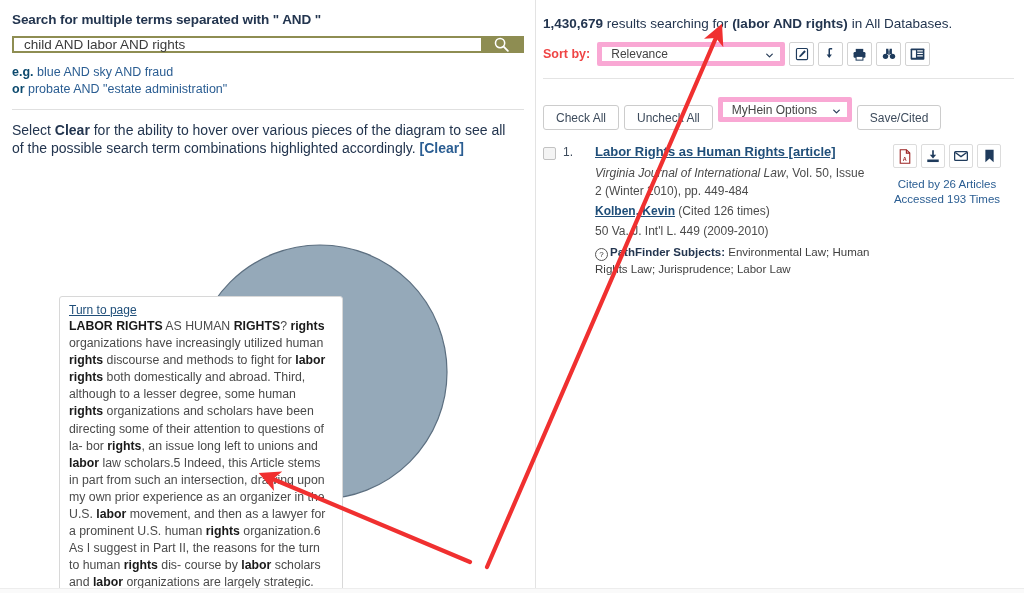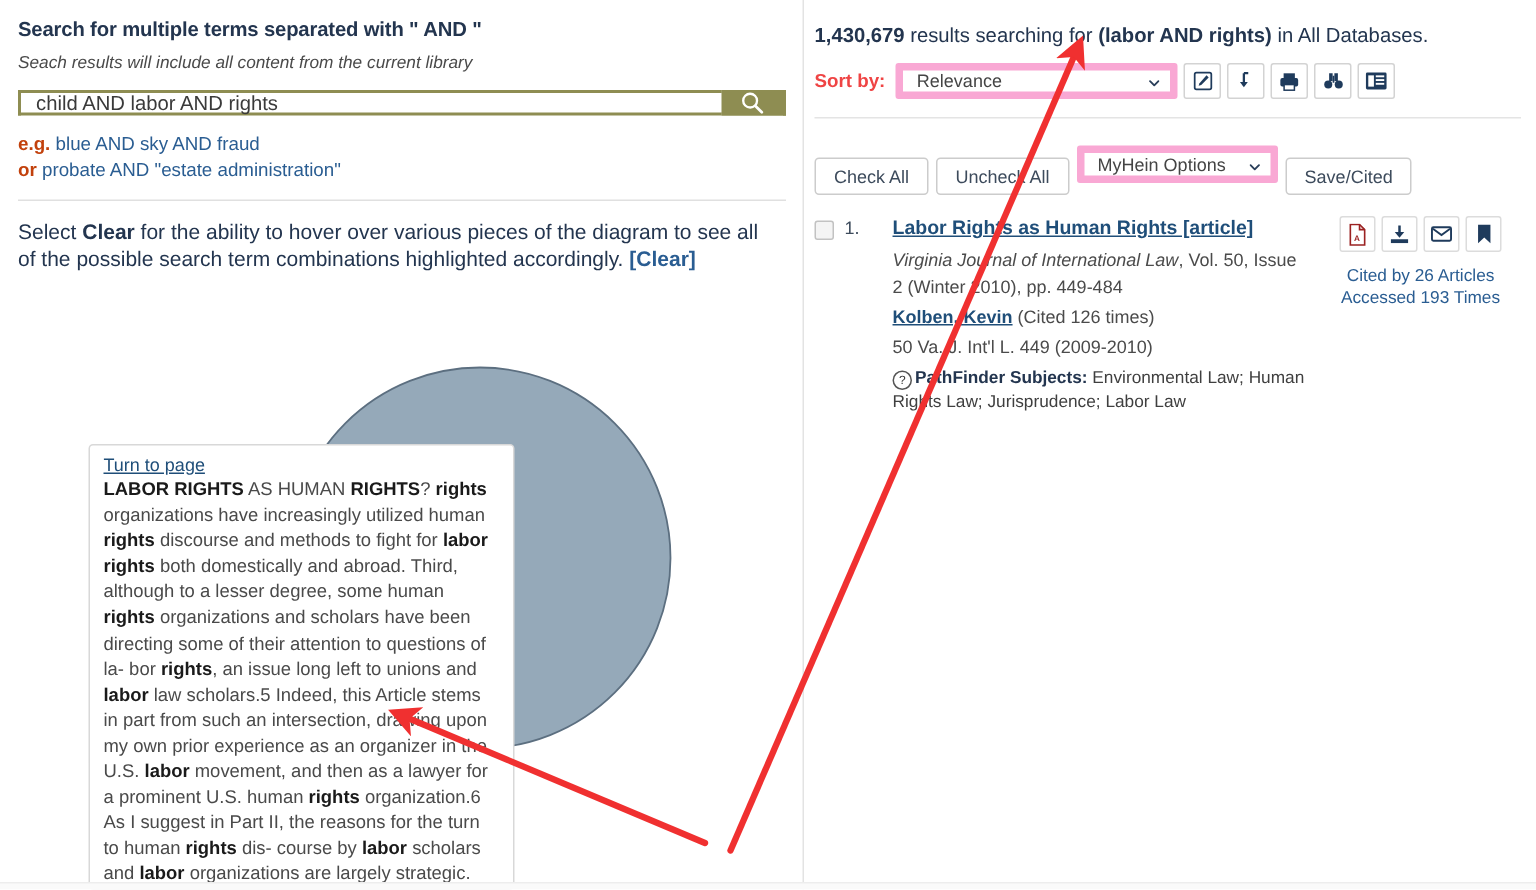--- a/index.html
+++ b/index.html
@@ -36,21 +36,21 @@
     display:flex;align-items:center;
     padding:0 10px;
     font-size:13.5px;color:#3a3a3a;
   }
   .searchbtn{
     width:43px;background:#8e8d52;border:2px solid #8e8d52;border-left:none;
     box-sizing:border-box;
     display:flex;align-items:center;justify-content:center;cursor:pointer;
   }
   .eg{font-size:12.5px;line-height:17px;margin:0 0 0 0;color:#2a5d92;}
-  .eg b{color:#c2410c;margin-top:44px;}
+  .eg b{color:#0c4a6e;margin-top:44px;}
   .divider{border-top:1px solid #e0e0e0;margin:11px 0 11px 0;width:512px;}
   .hint{font-size:14px;line-height:18px;color:#23354f;font-weight:bold;width:500px;}
   .hint .normal{font-weight:normal;}
   .hint a{color:#2a5d92;text-decoration:none;}
 
   
   #venn{position:absolute;left:0;top:210px;width:536px;height:383px;}
   .venn-label{
     position:absolute;
     font-size:11px;color:#f2f2f2;
@@ -154,21 +154,20 @@
     border-top:1px solid #ededed;}
 </style>
 </head>
 <body>
 
 <div id="page">
 
   <div id="left">
     <div id="left-inner">
       <div class="lead">Search for multiple terms separated with " AND "</div>
-      <div class="sub">Seach results will include all content from the current library</div>
 
       <div class="searchrow">
         <div class="searchbox" title="child AND labor AND rights">child AND labor AND rights</div>
         <div class="searchbtn">
           <svg width="17" height="17" viewBox="0 0 24 24">
             <circle cx="10" cy="10" r="6.5" fill="none" stroke="#ffffff" stroke-width="2.2"></circle>
             <line x1="15" y1="15" x2="21" y2="21" stroke="#ffffff" stroke-width="2.6" stroke-linecap="round"></line>
           </svg>
         </div>
       </div>

